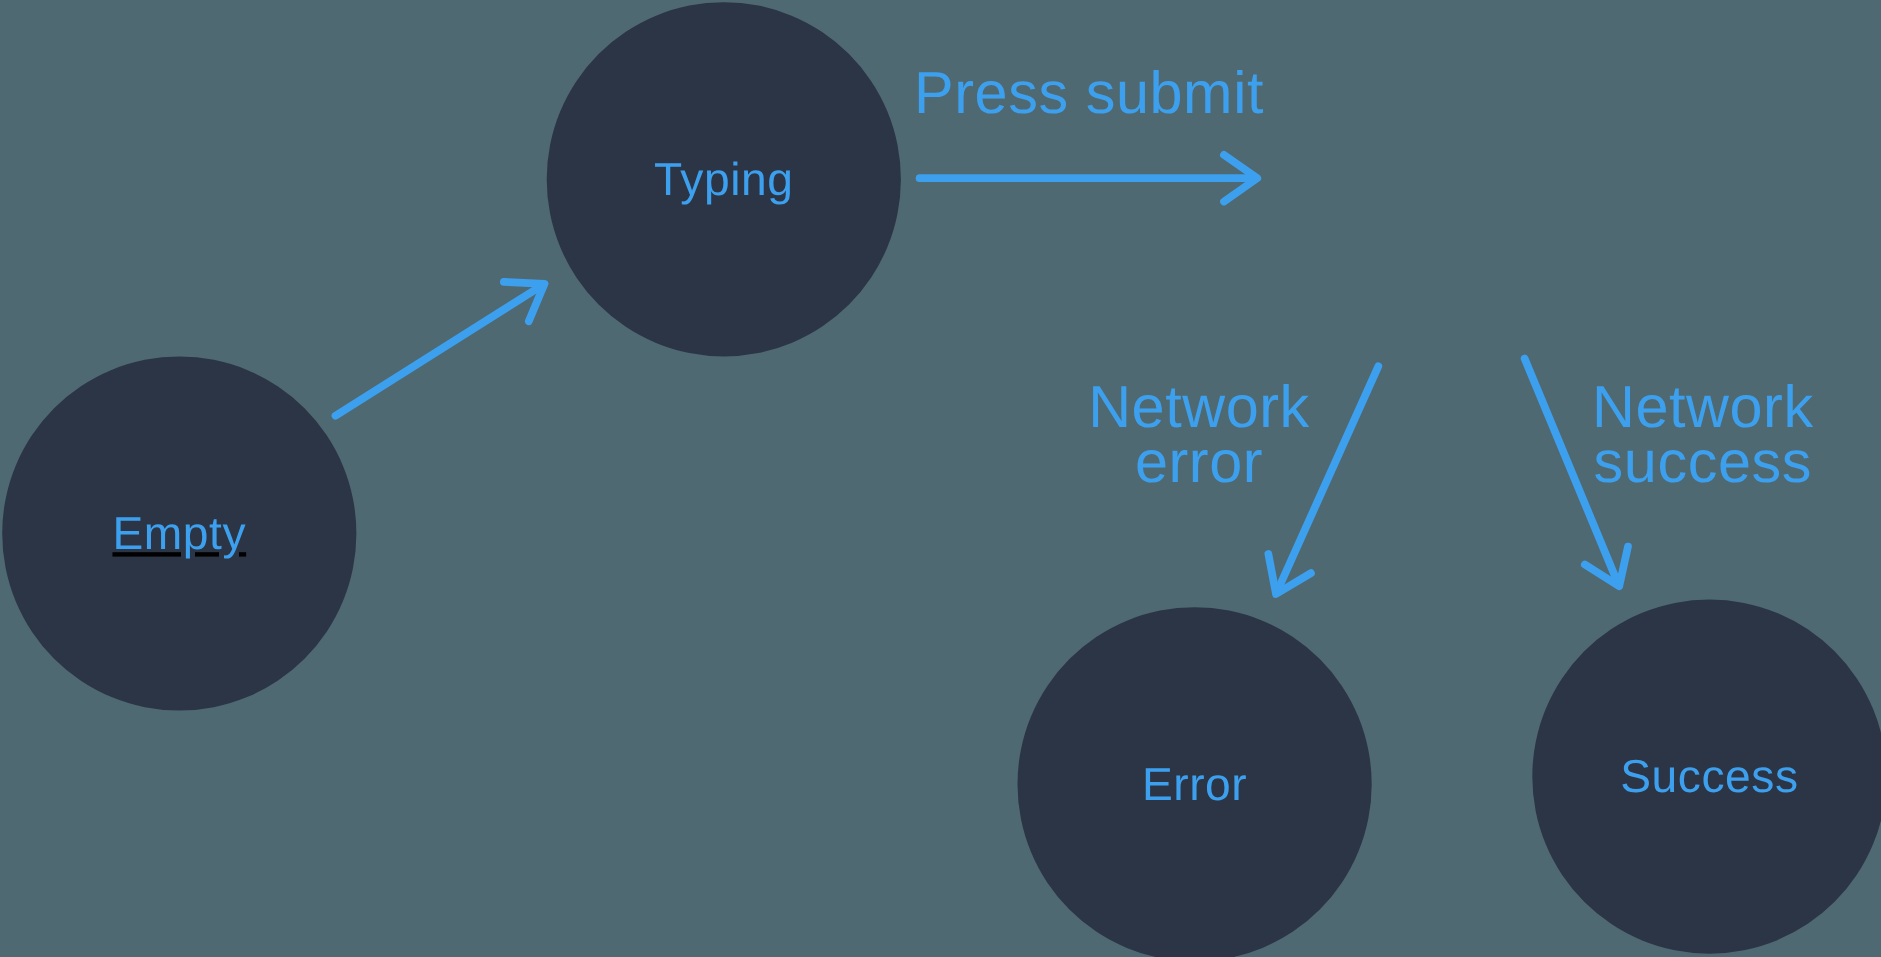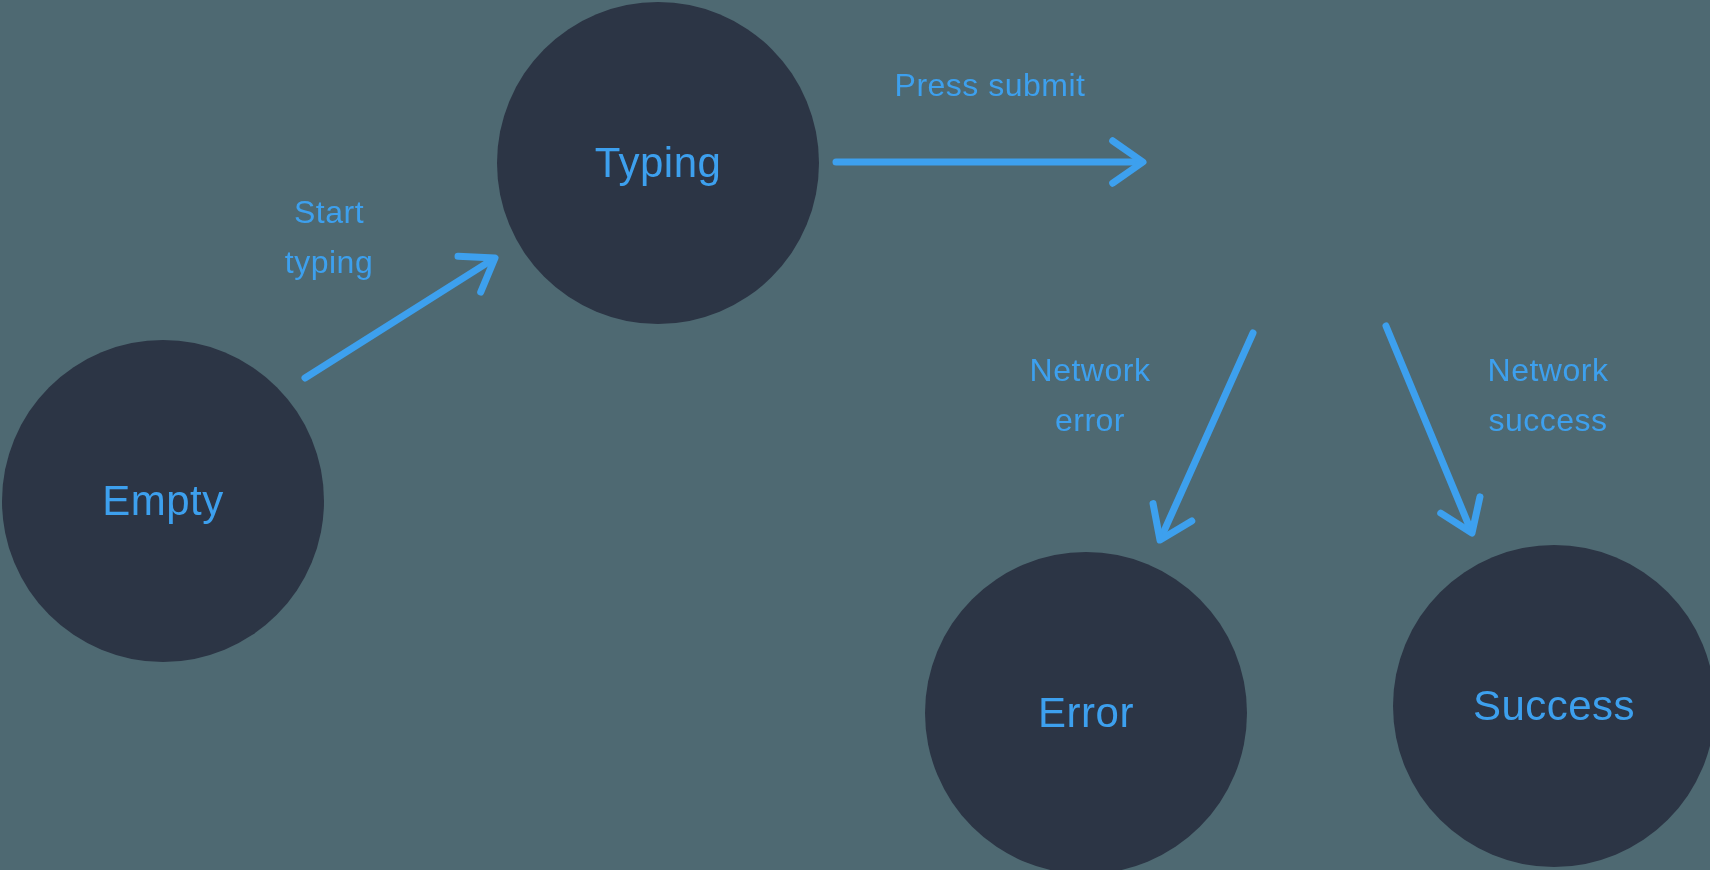--- a/index.html
+++ b/index.html
@@ -45,21 +45,21 @@
     color: var(--accent);
     font-size: 42px;
     font-weight: 500;
     letter-spacing: 0.5px;
     white-space: nowrap;
   }
   .edge-label {
     position: absolute;
     transform: translate(-50%, -50%);
     color: var(--accent);
-    font-size: 32px;
+    font-size: 54px;
     font-weight: 500;
     letter-spacing: 0.5px;
     line-height: 50px;
     text-align: center;
     white-space: pre-line;
   }
 </style>
 </head>
 <body>
 
@@ -69,39 +69,37 @@
       <line x1="305" y1="378" x2="491.6180443878761" y2="260.1359719655519"></line>
       <polyline points="480.7069678467252,292.1278366127338 495,258 458.0418188660055,256.2413507265942"></polyline>
       <line x1="836" y1="162" x2="1139" y2="162"></line>
       <polyline points="1112.6913743613072,183.2223281449887 1143,162 1112.6913743613072,140.7776718550113"></polyline>
       <line x1="1253" y1="333" x2="1161.639259685764" y2="536.3513252155573"></line>
       <polyline points="1153.062583642659,503.6561937287122 1160,540 1191.7792704275541,521.0506472117811"></polyline>
       <line x1="1386" y1="326" x2="1470.4653405524798" y2="529.3061103995738"></line>
       <polyline points="1440.7734110226559,513.1530823340247 1472,533 1479.9698796384596,496.86855914098544"></polyline>
     </svg>
 
-  <div class="node" style="left: 2px; top: 340px; height: 322px; width: 322px;">
+  <div class="node" style="left: 2px; top: 324px; height: 322px; width: 322px; text-decoration: underline;">
     <span class="node-label">Empty</span>
   </div>
 
   <div class="node" style="left: 497px; top: 2px; height: 322px; width: 322px;">
     <span class="node-label">Typing</span>
   </div>
 
 
   <div class="node" style="left: 925px; top: 552px; height: 322px; width: 322px;">
     <span class="node-label">Error</span>
   </div>
 
   <div class="node" style="left: 1393px; top: 545px; height: 322px; width: 322px;">
     <span class="node-label">Success</span>
   </div>
 
-  <div class="edge-label" style="left: 329px; top: 237px;">Start
-typing</div>
 
   <div class="edge-label" style="left: 990px; top: 85px;">Press submit</div>
 
   <div class="edge-label" style="left: 1090px; top: 395px;">Network
 error</div>
 
   <div class="edge-label" style="left: 1548px; top: 395px;">Network
 success</div>
 
 </div>

